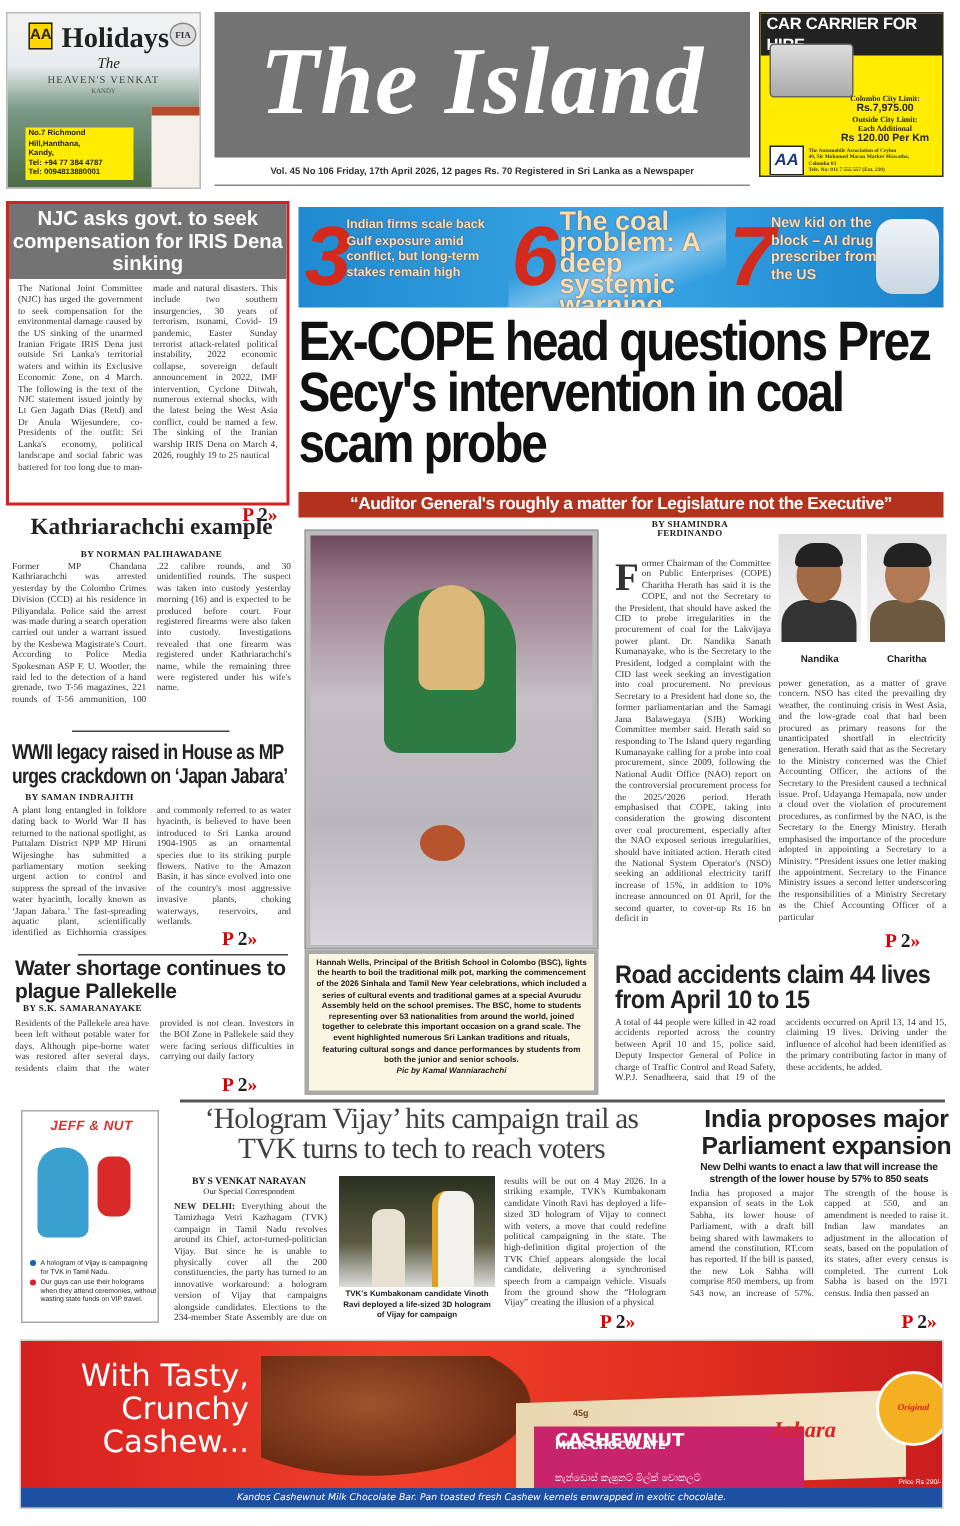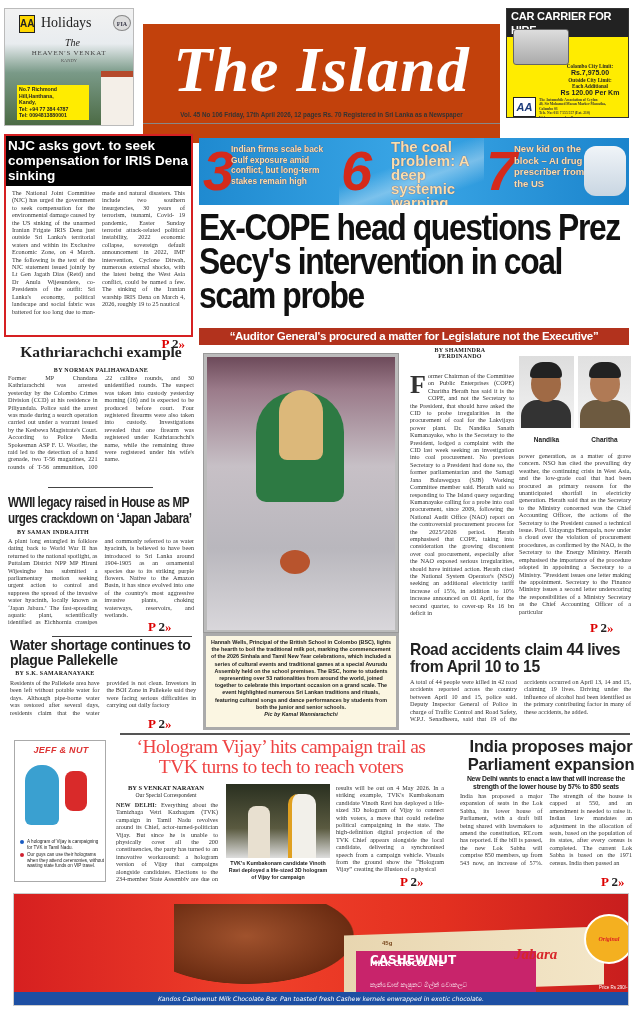--- a/index.html
+++ b/index.html
@@ -7,42 +7,42 @@
 .abs{position:absolute}
 .body-text{font-family:"Liberation Serif",serif;font-size:6.2px;line-height:7.4px;color:#333;text-align:justify}
 .cols2{column-count:2;column-gap:7px}
 .p2{font-family:"Liberation Serif",serif;font-weight:bold;color:#d00;font-size:13px;display:inline-block}
 .p2 b{color:#222}
 .byline{font-family:"Liberation Serif",serif;font-size:6px;font-weight:bold;text-align:center;letter-spacing:.3px;text-transform:uppercase}
 .rule{position:absolute;height:1px;background:#888}
 
 #ad-left{left:4px;top:8px;width:130px;height:118px;background:linear-gradient(#f2f2f2 0,#e8ecef 30%,#7a9a88 55%,#4c6b45 100%);border:1px solid #bbb;overflow:hidden}
 #ad-left .aa{position:absolute;left:14px;top:6px;width:16px;height:18px;background:#ffd800;border:1px solid #222;font-family:"Liberation Sans",sans-serif;font-weight:bold;font-size:10px;line-height:16px;text-align:center}
-#ad-left .hol{position:absolute;left:36px;top:6px;font-family:"Liberation Serif",serif;font-weight:normal;font-size:14px;color:#222}
+#ad-left .hol{position:absolute;left:36px;top:6px;font-family:"Liberation Serif",serif;font-weight:bold;font-size:19px;color:#222}
 #ad-left .fia{position:absolute;left:108px;top:6px;width:18px;height:16px;border-radius:50%;background:#ddd;border:1px solid #888;font-size:6px;text-align:center;line-height:16px;font-weight:bold;color:#334}
 #ad-left .the{position:absolute;left:60px;top:28px;font-style:italic;font-size:10px;font-family:"Liberation Serif",serif}
 #ad-left .villa{position:absolute;left:0;width:100%;top:40px;text-align:center;font-size:7px;letter-spacing:.8px;color:#444}
 #ad-left .kandy{position:absolute;left:0;width:100%;top:49px;text-align:center;font-size:4.5px;color:#555}
 #ad-left .addr{position:absolute;left:12px;top:76px;width:72px;background:#ffec00;font-family:"Liberation Sans",sans-serif;font-weight:bold;font-size:5.2px;line-height:6.6px;padding:1px 2px;color:#222}
 #ad-left .house{position:absolute;left:96px;top:62px;width:34px;height:56px;background:#f4efe8;border-top:6px solid #b54a2c}
 
-#masthead{left:143px;top:24px;width:357px;height:119px;background:#c2410c}
+#masthead{left:143px;top:8px;width:357px;height:97px;background:#737373}
 #masthead .logo{position:absolute;left:0;top:0;width:100%;height:100%;text-align:center;font-family:"Liberation Serif",serif;font-style:italic;font-weight:bold;font-size:64px;line-height:92px;color:#fff;letter-spacing:1px}
 #dateline{left:143px;top:111px;width:357px;text-align:center;font-family:"Liberation Sans",sans-serif;font-weight:bold;font-size:6.3px;color:#333}
 
 #ad-right{left:506px;top:8px;width:123px;height:110px;background:#ffec00;border:1px solid #333;overflow:hidden}
 #ad-right .hd{background:#222;color:#fff;font-family:"Liberation Sans",sans-serif;font-weight:bold;font-size:11px;line-height:14px;padding-left:4px;letter-spacing:-.2px}
 #ad-right .truck{position:absolute;left:6px;top:20px;width:56px;height:36px;background:linear-gradient(#ddd,#aaa);border-radius:3px;border:1px solid #666}
 #ad-right .prices{position:absolute;right:3px;top:54px;width:70px;text-align:center;font-family:"Liberation Serif",serif;font-weight:bold;font-size:5.2px;line-height:6.8px;color:#222}
 #ad-right .prices .big{font-family:"Liberation Sans",sans-serif;font-size:7px}
 #ad-right .aalogo{position:absolute;left:6px;top:88px;width:23px;height:20px;background:#fff;border:1px solid #222;font-family:"Liberation Sans",sans-serif;font-weight:bold;font-style:italic;font-size:11px;text-align:center;line-height:18px;color:#1a3a7a}
 #ad-right .contact{position:absolute;left:32px;top:89px;width:88px;font-size:3.6px;line-height:4.4px;font-weight:bold;color:#333}
 
 #njc{left:4px;top:134px;width:189px;height:203px;border:2px solid #d62022}
-#njc .hd{background:#000000;color:#fff;font-family:"Liberation Sans",sans-serif;font-weight:bold;font-size:13.5px;line-height:15px;padding:2px 2px 3px}
+#njc .hd{background:#737373;color:#fff;text-align:center;font-family:"Liberation Sans",sans-serif;font-weight:bold;font-size:13.5px;line-height:15px;padding:2px 2px 3px}
 #njc .txt{padding:3px 6px 0 6px;height:148px}
 
 #teasers{left:199px;top:138px;width:430px;height:67px;background:linear-gradient(90deg,#1f8ad0,#3aa6e6 50%,#1b84cc);overflow:hidden}
 .teaser{position:absolute;top:0;height:67px}
 .teaser .num{position:absolute;top:0;font-family:"Liberation Sans",sans-serif;font-weight:bold;font-size:56px;line-height:66px;color:#d42a1b;font-style:italic}
 .teaser .t{position:absolute;font-family:"Liberation Sans",sans-serif;font-weight:bold;color:#f6dfb0;text-shadow:0 0 1px #734}
 
 #lead-hd{left:199px;top:211px;width:430px;font-family:"Liberation Sans",sans-serif;font-weight:bold;font-size:37px;line-height:34px;letter-spacing:-1.6px;color:#111;transform:scaleX(.86);transform-origin:left top;width:500px}
 #quote-bar{left:199px;top:328px;width:430px;height:17px;background:#b2321d;color:#fff;text-align:center;font-family:"Liberation Sans",sans-serif;font-weight:bold;font-size:11.5px;line-height:17px;letter-spacing:-.3px}
 #photo{left:203px;top:353px;width:196px;height:280px;background:#bbb;border:1px solid #999;overflow:hidden}
@@ -79,21 +79,21 @@
 #cartoon{left:14px;top:740px;width:92px;height:142px;border:1px solid #aaa;background:#fff;overflow:hidden}
 #cartoon .logo{position:absolute;left:6px;top:4px;width:80px;height:12px;font-family:"Liberation Sans",sans-serif;font-weight:bold;font-style:italic;font-size:9px;color:#d33;text-align:center;letter-spacing:.3px}
 #cartoon .fig1{position:absolute;left:10px;top:24px;width:34px;height:60px;background:#3aa0d0;border-radius:16px 16px 6px 6px}
 #cartoon .fig2{position:absolute;left:50px;top:30px;width:22px;height:40px;background:#d92a2a;border-radius:8px}
 #cartoon .bullets{position:absolute;left:4px;top:98px;width:86px;font-family:"Liberation Sans",sans-serif;font-size:4.6px;line-height:5.6px;color:#222}
 #cartoon .bullets li{list-style:none;position:relative;padding-left:8px;margin-bottom:2px}
 #cartoon .bullets li::before{content:"";position:absolute;left:1px;top:1px;width:4px;height:4px;border-radius:50%}
 #cartoon .bullets li.b1::before{background:#1a5cc2}
 #cartoon .bullets li.b2::before{background:#d02030}
 
-#vijay-hd{left:116px;top:737px;width:330px;text-align:center;font-family:"Liberation Serif",serif;font-size:19.5px;line-height:20px;letter-spacing:-.5px;color:#ef4444}
+#vijay-hd{left:116px;top:737px;width:330px;text-align:center;font-family:"Liberation Serif",serif;font-size:19.5px;line-height:20px;letter-spacing:-.5px;color:#404040}
 #vijay-by{left:116px;top:784px;width:100px;font-family:"Liberation Serif",serif;font-weight:bold;font-size:6.5px;text-align:center}
 #vijay-sub{left:116px;top:792px;width:100px;font-size:5.6px;text-align:center}
 #vijay-col1{left:116px;top:801px;width:102px;height:80px;overflow:hidden}
 #vijay-photo{left:226px;top:784px;width:104px;height:74px;background:linear-gradient(#2a3020,#5a5a40 60%,#ddd);overflow:hidden}
 #vijay-photo .p1{position:absolute;left:22px;top:22px;width:22px;height:52px;background:#e8e0d0;border-radius:8px 8px 0 0}
 #vijay-photo .p2x{position:absolute;left:62px;top:10px;width:28px;height:64px;background:#f2f0ea;border-radius:10px 10px 0 0;border-left:4px solid #e0a020}
 #vijay-cap{left:226px;top:860px;width:104px;text-align:center;font-family:"Liberation Sans",sans-serif;font-weight:bold;font-size:5.3px;line-height:7px}
 #vijay-col2{left:336px;top:784px;width:108px;height:96px;overflow:hidden}
 
 #india-hd{left:456px;top:737px;width:190px;text-align:center;font-family:"Liberation Sans",sans-serif;font-weight:bold;font-size:16.5px;line-height:18px;letter-spacing:-.2px}
@@ -167,31 +167,31 @@
   </div>
 </div>
 
 <div id="teasers" class="abs">
   <div class="teaser" style="left:0;width:140px">
     <div class="num" style="left:4px">3</div>
     <div class="t" style="left:32px;top:6px;width:105px;font-size:8.4px;line-height:10.5px">Indian firms scale back Gulf exposure amid conflict, but long-term stakes remain high</div>
   </div>
   <div class="teaser" style="left:140px;width:145px;background:linear-gradient(160deg,transparent 40%,rgba(255,255,255,.35) 60%,transparent 80%)">
     <div class="num" style="left:2px">6</div>
-    <div class="t" style="left:52px;top:2px;width:95px;font-size:15px;line-height:14px">The coal problem: A deep systemic warning</div>
+    <div class="t" style="left:34px;top:2px;width:95px;font-size:18px;line-height:14px">The coal problem: A deep systemic warning</div>
   </div>
   <div class="teaser" style="left:285px;width:145px">
     <div class="num" style="left:2px">7</div>
     <div class="t" style="left:30px;top:5px;width:75px;font-size:9.5px;line-height:11.5px">New kid on the block – AI drug prescriber from the US</div>
     <div style="position:absolute;left:100px;top:8px;width:42px;height:50px;background:linear-gradient(#f0f4f8,#c9d6e2);border-radius:12px"></div>
   </div>
 </div>
 
 <div id="lead-hd" class="abs">Ex-COPE head questions Prez Secy's intervention in coal scam probe</div>
-<div id="quote-bar" class="abs">“Auditor General's procured a matter for Legislature not the Executive”</div>
+<div id="quote-bar" class="abs">“Auditor General's roughly a matter for Legislature not the Executive”</div>
 
 <div id="photo" class="abs">
   <div class="img"></div>
   <div class="woman"></div>
   <div class="hair"></div>
   <div class="pot"></div>
 </div>
 <div id="caption" class="abs">
   <div>Hannah Wells, Principal of the British School in Colombo (BSC), lights the hearth to boil the traditional milk pot, marking the commencement of the 2026 Sinhala and Tamil New Year celebrations, which included a series of cultural events and traditional games at a special Avurudu Assembly held on the school premises. The BSC, home to students representing over 53 nationalities from around the world, joined together to celebrate this important occasion on a grand scale. The event highlighted numerous Sri Lankan traditions and rituals, featuring cultural songs and dance performances by students from both the junior and senior schools.</div>
   <div class="credit">Pic by Kamal Wanniarachchi</div>
@@ -272,20 +272,21 @@
 </div>
 
 <div id="india-hd" class="abs">India proposes major Parliament expansion</div>
 <div id="india-sub" class="abs">New Delhi wants to enact a law that will increase the strength of the lower house by 57% to 850 seats</div>
 <div id="india-txt" class="abs body-text cols2">India has proposed a major expansion of seats in the Lok Sabha, its lower house of Parliament, with a draft bill being shared with lawmakers to amend the constitution, RT.com has reported. If the bill is passed, the new Lok Sabha will comprise 850 members, up from 543 now, an increase of 57%. The strength of the house is capped at 550, and an amendment is needed to raise it. Indian law mandates an adjustment in the allocation of seats, based on the population of its states, after every census is completed. The current Lok Sabha is based on the 1971 census. India then passed an</div>
 <div class="abs" style="left:601px;top:872px">
   <span class="p2"><span>P</span> <b>2</b><span>»</span></span>
 </div>
 
 <div id="ad-bottom" class="abs">
+  <div class="slogan">With Tasty, Crunchy Cashew...</div>
   <div class="choc"></div>
   <div class="bar"></div>
   <div class="weight">45g</div>
   <div class="pink"></div>
   <div class="cashew">CASHEWNUT</div>
   <div class="milk">MILK CHOCOLATE</div>
   <div class="sinhala">කැන්ඩොස් කැෂුනට් මිල්ක් චොකලට්</div>
   <div class="brand">Jabara</div>
   <div class="seal">Original</div>
   <div class="price">Price Rs 290/-</div>

